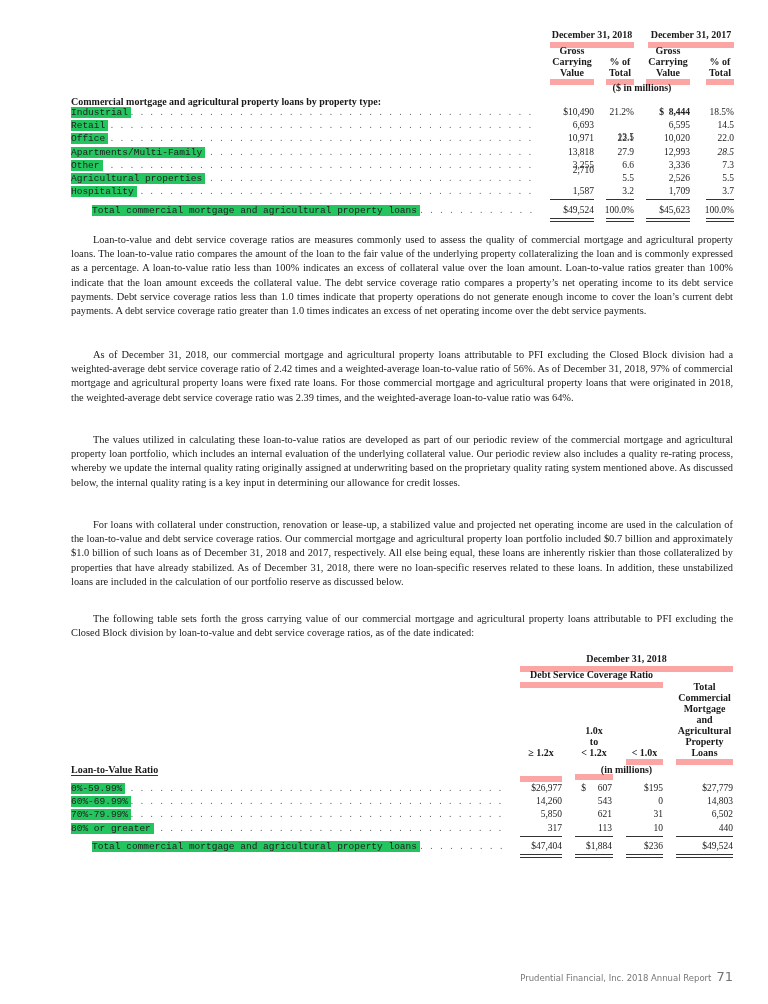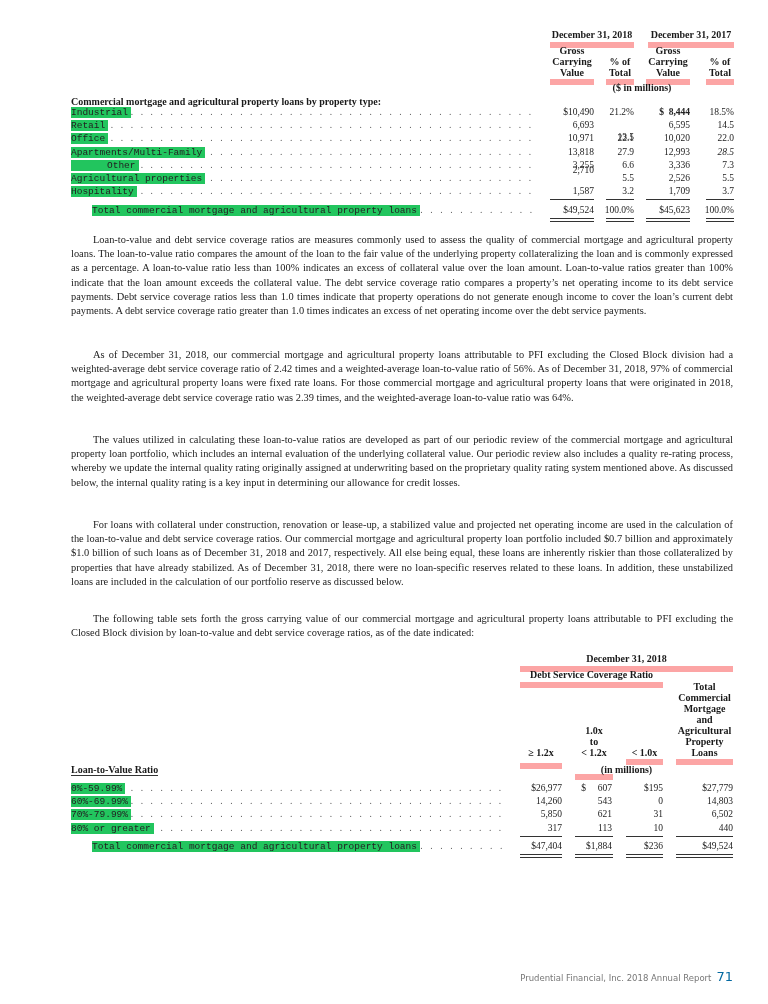--- a/index.html
+++ b/index.html
@@ -23,21 +23,21 @@
   .sline { position: absolute; height: 0; border-top: 1px solid #333; }
   .dline { position: absolute; height: 2px; border-top: 1px solid #333; border-bottom: 1px solid #333; }
   .para {
     position: absolute; left: 71px; width: 662px; font-size: 10.4px; line-height: 14.2px;
     text-align: justify; text-indent: 22px; color: #222;
   }
   .footer {
     position: absolute; top: 969px; left: 520px; width: 213px; text-align: right;
     font-family: "DejaVu Sans", sans-serif; font-size: 8.5px; color: #777;
   }
-  .footer .pg { font-size: 13px; color: #0369a1; margin-left: 5px; }
+  .footer .pg { font-size: 13px; color: #737373; margin-left: 5px; }
 </style>
 </head>
 <body>
 
 <div>
   <div class="abs hdr ul" style="left:550px; top:29px; width:84px; padding-bottom:2px;">December 31, 2018</div>
   <div class="abs hdr ul" style="left:648px; top:29px; width:86px; padding-bottom:2px;">December 31, 2017</div>
 
   <div class="abs hdr ul" style="left:550px; top:45px; width:44px; padding-bottom:1px;">
     <div>Gross</div>
@@ -76,21 +76,21 @@
     <div class="dots" style="left: 71px; width: 465px; top: 132.4px;"><div class="dotfill"> . . . . . . . . . . . . . . . . . . . . . . . . . . . . . . . . . . . . . . . . . . . . . . . . . . . . . . . . . . . . . . . . . . . . . . . . . . . . . . . . . . . . . . . . . . . . . . . . . . . . . .</div><span class="lbl" style="position: relative;">Office</span></div>
     <div class="num" style="left: 534px; width: 60px; top: 132.4px; white-space: pre;">10,971</div>
     <div class="num" style="left: 574px; width: 60px; top: 132.4px; white-space: pre;">22.1</div>
     <div class="num" style="left: 630px; width: 60px; top: 132.4px; white-space: pre;">10,020</div>
     <div class="num" style="left: 674px; width: 60px; top: 132.4px; white-space: pre;">22.0</div>
     <div class="dots" style="left: 71px; width: 465px; top: 145.6px;"><div class="dotfill"> . . . . . . . . . . . . . . . . . . . . . . . . . . . . . . . . . . . . . . . . . . . . . . . . . . . . . . . . . . . . . . . . . . . . . . . . . . . . . . . . . . . . . . . . . . . . . . . . . . . . . .</div><span class="lbl" style="position: relative;">Apartments/Multi-Family</span></div>
     <div class="num" style="left: 534px; width: 60px; top: 145.6px; white-space: pre;">13,818</div>
     <div class="num" style="left: 574px; width: 60px; top: 145.6px; white-space: pre;">27.9</div>
     <div class="num" style="left: 630px; width: 60px; top: 145.6px; white-space: pre;">12,993</div>
     <div class="num" style="left: 674px; width: 60px; top: 145.6px; white-space: pre; font-style: italic;">28.5</div>
-    <div class="dots" style="left: 71px; width: 465px; top: 158.8px;"><div class="dotfill"> . . . . . . . . . . . . . . . . . . . . . . . . . . . . . . . . . . . . . . . . . . . . . . . . . . . . . . . . . . . . . . . . . . . . . . . . . . . . . . . . . . . . . . . . . . . . . . . . . . . . . .</div><span class="lbl" style="position: relative; padding-left: 36px;">Other</span></div>
+    <div class="dots" style="left: 71px; width: 465px; top: 158.8px;"><div class="dotfill"> . . . . . . . . . . . . . . . . . . . . . . . . . . . . . . . . . . . . . . . . . . . . . . . . . . . . . . . . . . . . . . . . . . . . . . . . . . . . . . . . . . . . . . . . . . . . . . . . . . . . . .</div><span class="lbl" style="position: relative;">Other</span></div>
     <div class="num" style="left: 534px; width: 60px; top: 158.8px; white-space: pre;">3,255</div>
     <div class="num" style="left: 574px; width: 60px; top: 158.8px; white-space: pre;">6.6</div>
     <div class="num" style="left: 630px; width: 60px; top: 158.8px; white-space: pre;">3,336</div>
     <div class="num" style="left: 674px; width: 60px; top: 158.8px; white-space: pre;">7.3</div>
     <div class="dots" style="left: 71px; width: 465px; top: 172px;"><div class="dotfill"> . . . . . . . . . . . . . . . . . . . . . . . . . . . . . . . . . . . . . . . . . . . . . . . . . . . . . . . . . . . . . . . . . . . . . . . . . . . . . . . . . . . . . . . . . . . . . . . . . . . . . .</div><span class="lbl" style="position: relative;">Agricultural properties</span></div>
     <div class="num" style="left: 534px; width: 60px; top: 164px; white-space: pre;">2,710</div>
     <div class="num" style="left: 574px; width: 60px; top: 172px; white-space: pre;">5.5</div>
     <div class="num" style="left: 630px; width: 60px; top: 172px; white-space: pre;">2,526</div>
     <div class="num" style="left: 674px; width: 60px; top: 172px; white-space: pre;">5.5</div>
     <div class="dots" style="left: 71px; width: 465px; top: 185.2px;"><div class="dotfill"> . . . . . . . . . . . . . . . . . . . . . . . . . . . . . . . . . . . . . . . . . . . . . . . . . . . . . . . . . . . . . . . . . . . . . . . . . . . . . . . . . . . . . . . . . . . . . . . . . . . . . .</div><span class="lbl" style="position: relative;">Hospitality</span></div>
@@ -116,21 +116,21 @@
 <p class="para" style="top:233px; margin:0;">Loan-to-value and debt service coverage ratios are measures commonly used to assess the quality of commercial mortgage and agricultural property loans. The loan-to-value ratio compares the amount of the loan to the fair value of the underlying property collateralizing the loan and is commonly expressed as a percentage. A loan-to-value ratio less than 100% indicates an excess of collateral value over the loan amount. Loan-to-value ratios greater than 100% indicate that the loan amount exceeds the collateral value. The debt service coverage ratio compares a property’s net operating income to its debt service payments. Debt service coverage ratios less than 1.0 times indicate that property operations do not generate enough income to cover the loan’s current debt payments. A debt service coverage ratio greater than 1.0 times indicates an excess of net operating income over the debt service payments.</p>
 <p class="para" style="top:348px; margin:0;">As of December 31, 2018, our commercial mortgage and agricultural property loans attributable to PFI excluding the Closed Block division had a weighted-average debt service coverage ratio of 2.42 times and a weighted-average loan-to-value ratio of 56%. As of December 31, 2018, 97% of commercial mortgage and agricultural property loans were fixed rate loans. For those commercial mortgage and agricultural property loans that were originated in 2018, the weighted-average debt service coverage ratio was 2.39 times, and the weighted-average loan-to-value ratio was 64%.</p>
 <p class="para" style="top:433px; margin:0;">The values utilized in calculating these loan-to-value ratios are developed as part of our periodic review of the commercial mortgage and agricultural property loan portfolio, which includes an internal evaluation of the underlying collateral value. Our periodic review also includes a quality re-rating process, whereby we update the internal quality rating originally assigned at underwriting based on the proprietary quality rating system mentioned above. As discussed below, the internal quality rating is a key input in determining our allowance for credit losses.</p>
 <p class="para" style="top:518px; margin:0;">For loans with collateral under construction, renovation or lease-up, a stabilized value and projected net operating income are used in the calculation of the loan-to-value and debt service coverage ratios. Our commercial mortgage and agricultural property loan portfolio included $0.7 billion and approximately $1.0 billion of such loans as of December 31, 2018 and 2017, respectively. All else being equal, these loans are inherently riskier than those collateralized by properties that have already stabilized. As of December 31, 2018, there were no loan-specific reserves related to these loans. In addition, these unstabilized loans are included in the calculation of our portfolio reserve as discussed below.</p>
 <p class="para" style="top:612px; margin:0;">The following table sets forth the gross carrying value of our commercial mortgage and agricultural property loans attributable to PFI excluding the Closed Block division by loan-to-value and debt service coverage ratios, as of the date indicated:</p>
 
 <div>
   <div class="abs hdr ul" style="left:520px; top:653px; width:213px; padding-bottom:2px;">December 31, 2018</div>
   <div class="abs hdr ul" style="left:520px; top:669px; width:143px; padding-bottom:2px;">Debt Service Coverage Ratio</div>
 
-  <div class="abs hdr ul" style="left:520px; top:747px; width:42px; padding-bottom:5px;">≥ 1.2x</div>
+  <div class="abs hdr ul" style="left:520px; top:747px; width:42px; padding-bottom:18px;">≥ 1.2x</div>
   <div class="abs hdr ul" style="left:575px; top:725px; width:38px; padding-bottom:16px;">
     <div>1.0x</div>
     <div>to</div>
     <div>&lt; 1.2x</div>
   </div>
   <div class="abs hdr ul" style="left:626px; top:747px; width:37px; padding-bottom:1px;">&lt; 1.0x</div>
   <div class="abs hdr ul" style="left:676px; top:681px; width:57px; padding-bottom:1px;">
     <div>Total</div>
     <div>Commercial</div>
     <div>Mortgage</div>

